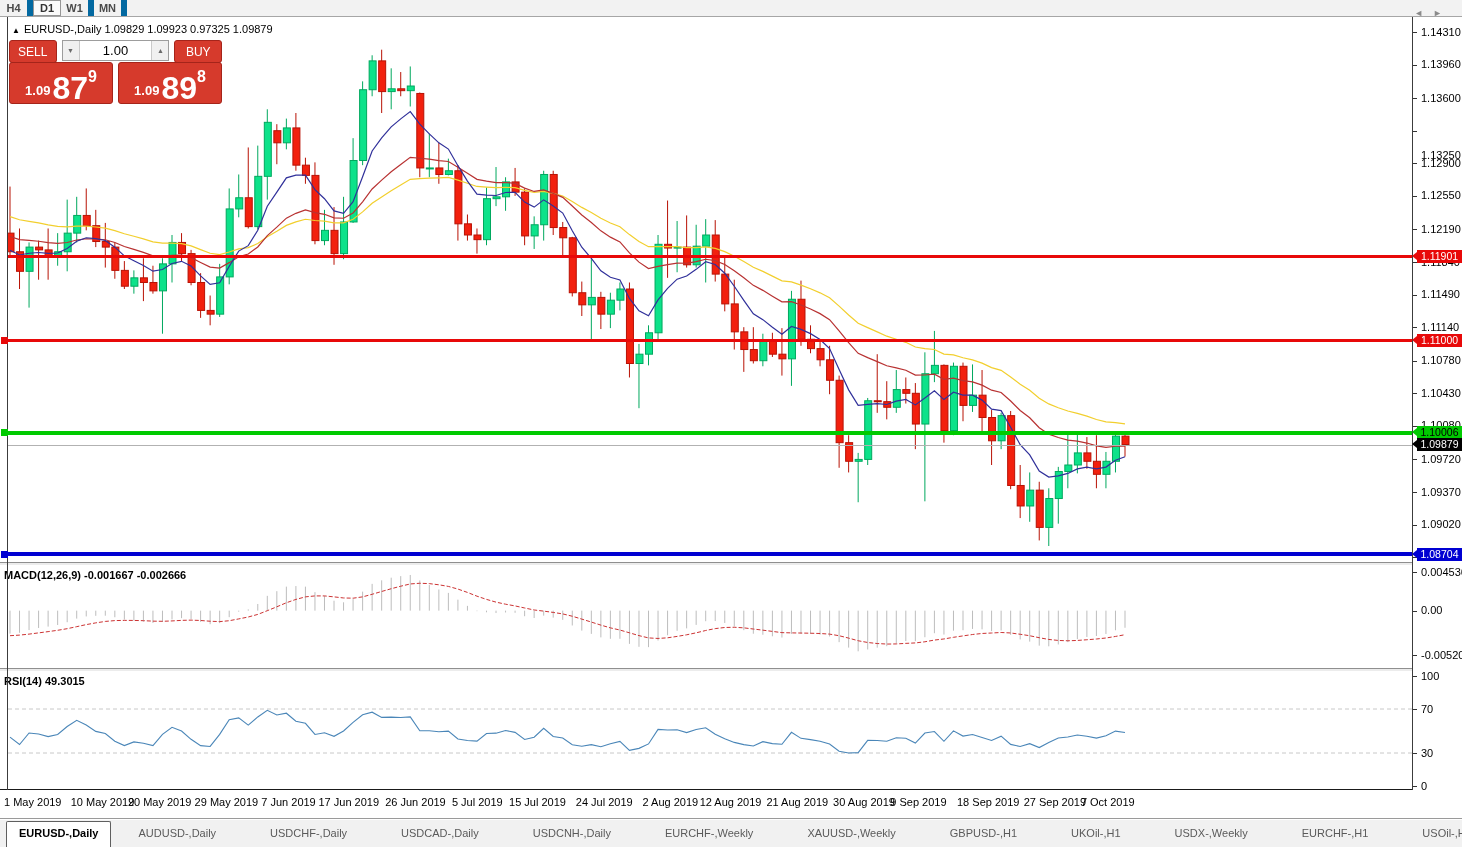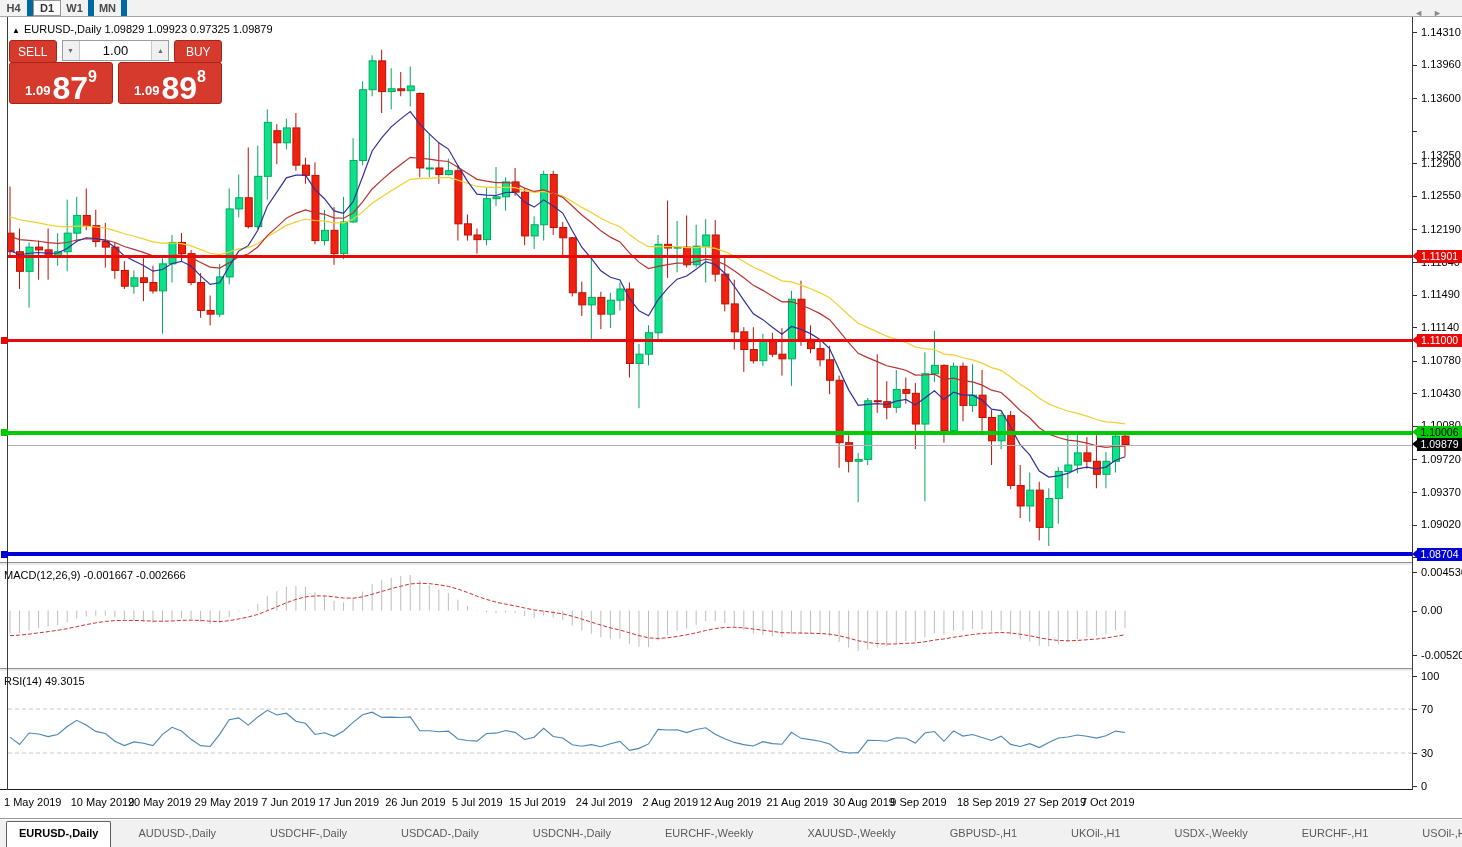--- a/index.html
+++ b/index.html
@@ -11,21 +11,21 @@
               border-bottom:1px solid #a6a6a6;display:flex;align-items:stretch;}
   .tf-btn{width:27px;text-align:center;line-height:16px;font-size:11px;font-weight:bold;color:#4a4a4a;
           border-right:6px solid #0369a1;background:transparent;}
   .tf-btn.active{background:#fbfbfb;border:1px solid #979797;line-height:14px;width:26px;color:#333;}
   
   .price-pane{position:absolute;left:0;top:17px;width:1412px;height:545px;background:#fff;overflow:hidden;}
   .macd-pane{position:absolute;left:0;top:566px;width:1412px;height:102px;background:#fff;overflow:hidden;}
   .rsi-pane{position:absolute;left:0;top:672px;width:1412px;height:117px;background:#fff;overflow:hidden;}
   .pane-svg{position:absolute;left:8px;top:0;}
   .pane-label{position:absolute;left:4px;top:3px;font-size:11px;color:#000;white-space:nowrap;}
-  .pane-label b{font-weight:normal;}
+  .pane-label b{font-weight:bold;}
   .sep{position:absolute;left:0;width:1462px;height:2px;background:#ececec;
        border-top:1px solid #8f8f8f;border-bottom:1px solid #ffffff;}
   .vline-left{position:absolute;left:7px;top:17px;width:1px;height:773px;background:#3c3c3c;z-index:4;}
   .vline-axis{position:absolute;left:1412px;top:17px;width:1px;height:773px;background:#3c3c3c;z-index:4;}
   
   .hline{position:absolute;left:8px;width:1404px;z-index:3;}
   .hline-handle{position:absolute;left:1px;width:7px;height:7px;z-index:6;}
   .cur-line{position:absolute;left:8px;width:1404px;height:1px;background:#b2b2b2;z-index:2;}
   
   .axis-col{position:absolute;left:1413px;top:17px;width:49px;height:801px;background:#fff;}

